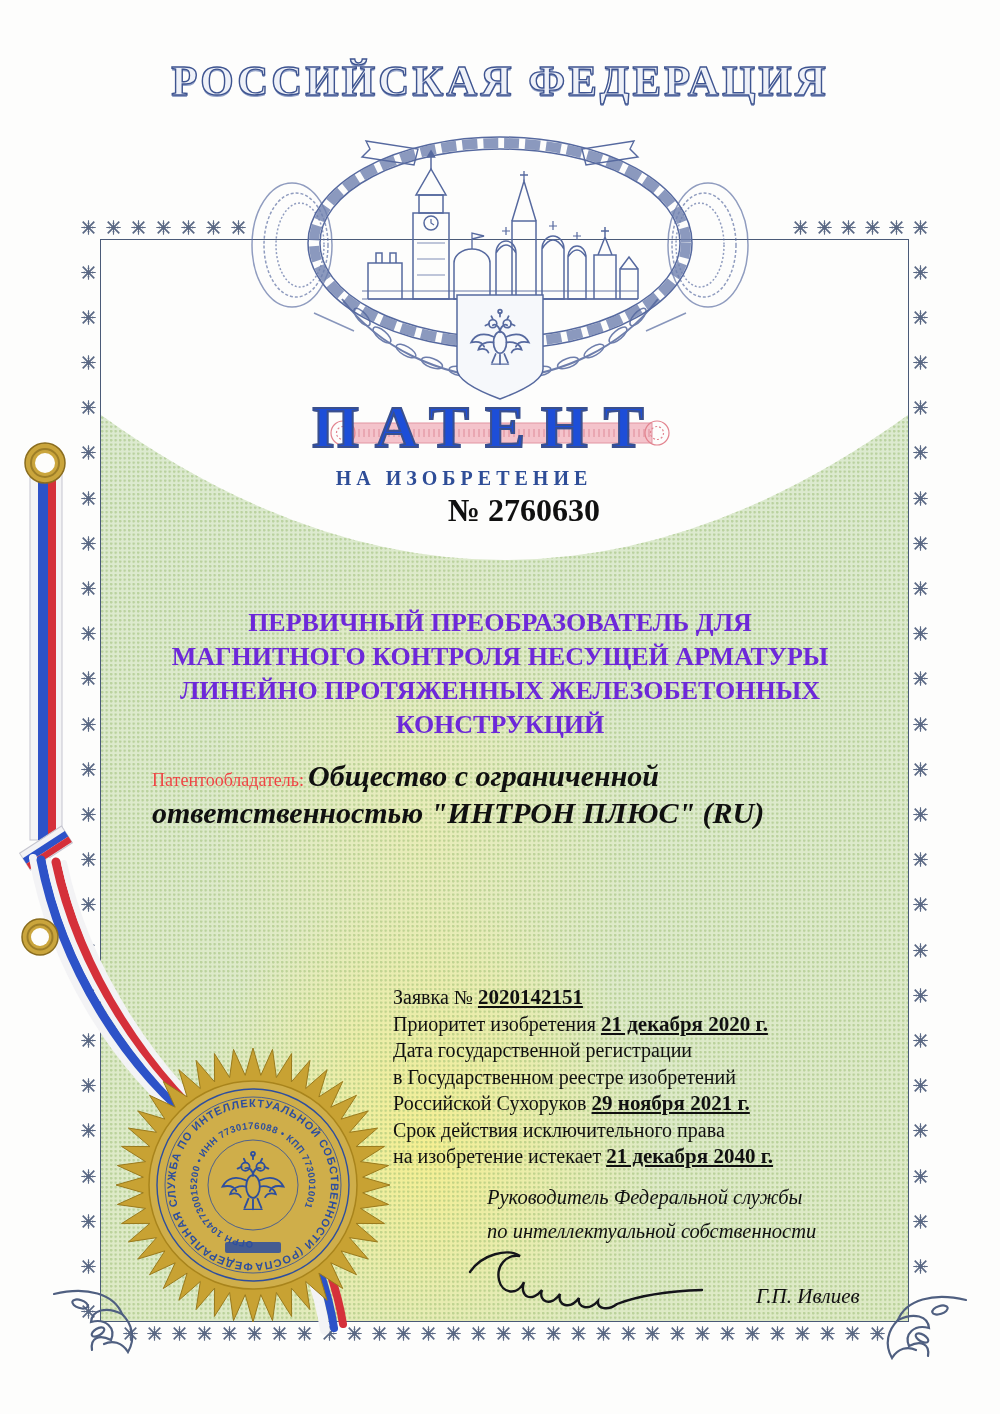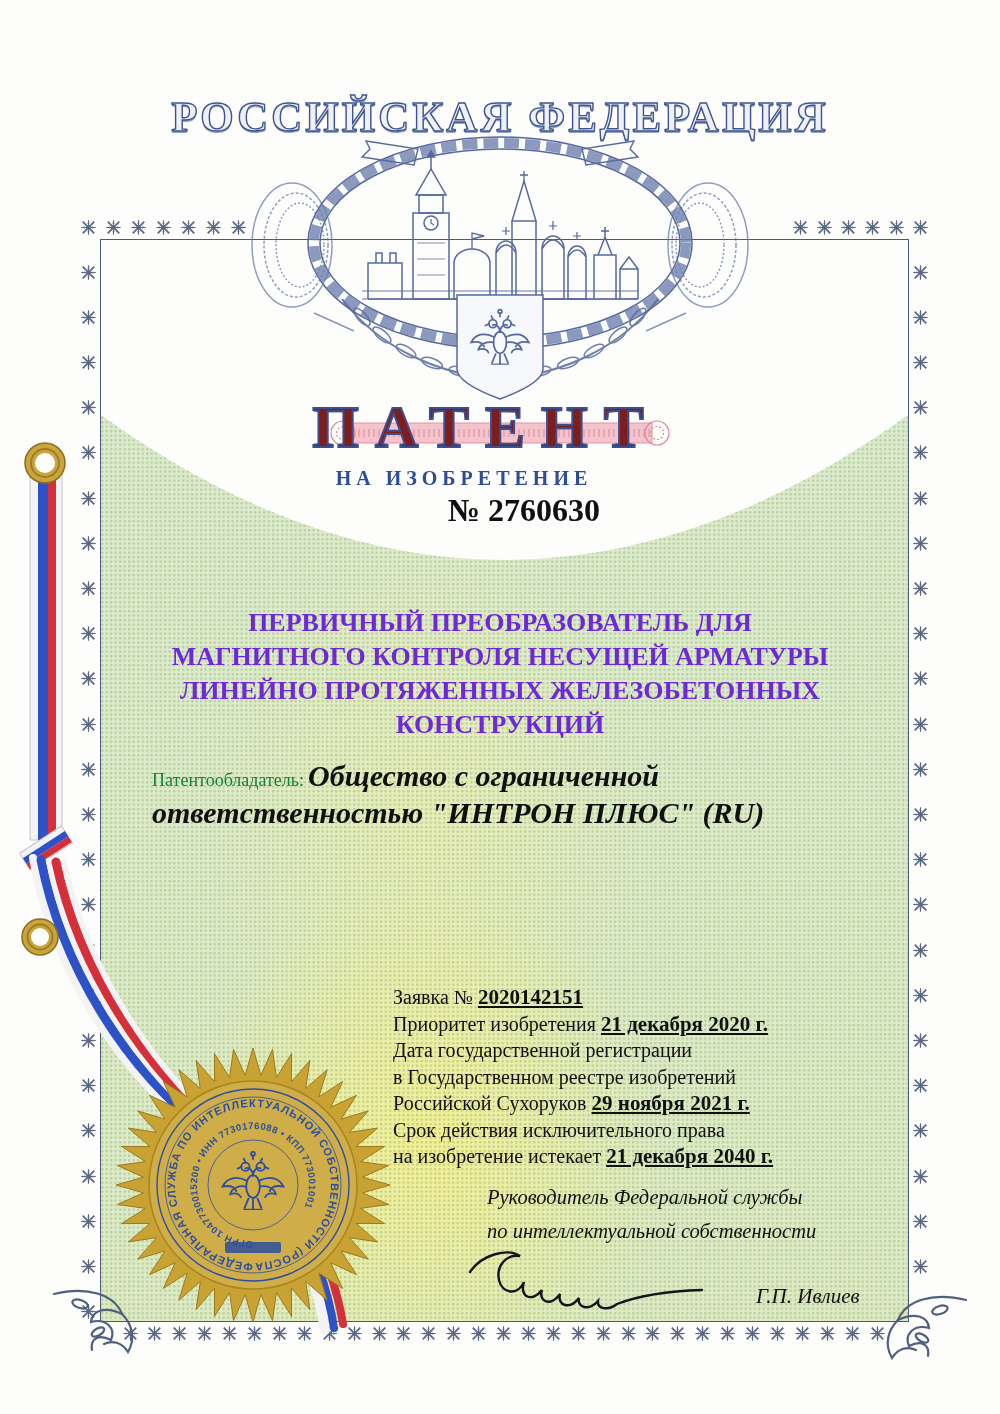--- a/index.html
+++ b/index.html
@@ -16,32 +16,32 @@
       radial-gradient(ellipse 300px 430px at 40% 55%, rgba(248,240,160,.45), rgba(248,240,160,0) 72%),
       linear-gradient(#dcead2,#deeac6);
     background-size:4.5px 4.5px,auto,auto,auto;
   }
   #inner-line{position:absolute;left:100px;top:239px;width:807px;height:1081px;
     border:1.6px solid #4a5a78;}
   .star{position:absolute;width:17px;height:17px;color:#5a6884;}
   
   #country{position:absolute;left:0;top:56px;width:1000px;text-align:center;
     font-size:43px;font-weight:bold;letter-spacing:3px;color:#eef1f8;
-    -webkit-text-stroke:1.4px #3e5490;text-shadow:0 1.5px 0 #93a2c8;margin-top:36px;}
+    -webkit-text-stroke:1.4px #3e5490;text-shadow:0 1.5px 0 #93a2c8;}
   #patent-word{position:absolute;left:0;top:393px;width:972px;text-align:center;
-    font-size:60px;font-weight:bold;letter-spacing:16px;color:#7f1d1d;
+    font-size:60px;font-weight:bold;letter-spacing:16px;color:#1d4ed8;
     -webkit-text-stroke:2px #3a508e;text-shadow:0 1px 0 #6b7cab;}
   #patent-band{position:absolute;left:330px;top:417px;width:340px;height:32px;z-index:-0;}
   #patent-subtitle{position:absolute;left:0;top:467px;width:928px;text-align:center;
     font-size:20px;font-weight:bold;letter-spacing:5px;color:#2e4d97;}
   #patent-number{position:absolute;left:0;top:492px;width:1000px;text-align:center;
     font-size:32px;font-weight:bold;color:#101010;margin-left:24px;}
   #invention-title{position:absolute;left:120px;top:606px;width:760px;text-align:center;
     font-size:26px;font-weight:bold;line-height:34px;color:#6d28d9;}
-  .holder-label{font-size:18px;color:#15803d;}
+  .holder-label{font-size:18px;color:#ef4444;}
   .holder-value{font-size:30px;font-weight:bold;font-style:italic;color:#101010;}
   #holder-block{position:absolute;left:152px;top:760px;width:620px;line-height:32px;color:#101010;}
   #authors-block{position:absolute;left:152px;top:845px;width:640px;line-height:32px;color:#101010;}
   #details-block{position:absolute;left:393px;top:984px;width:420px;font-size:20px;
     line-height:26.5px;color:#101010;}
   #details-block b{font-size:21px;text-decoration:underline;}
   #sig-title{position:absolute;left:487px;top:1180px;width:420px;font-size:20.5px;
     font-style:italic;line-height:34px;color:#101010;}
   #sig-name{position:absolute;left:756px;top:1284px;font-size:21px;font-style:italic;color:#101010;}
   svg{display:block;}

